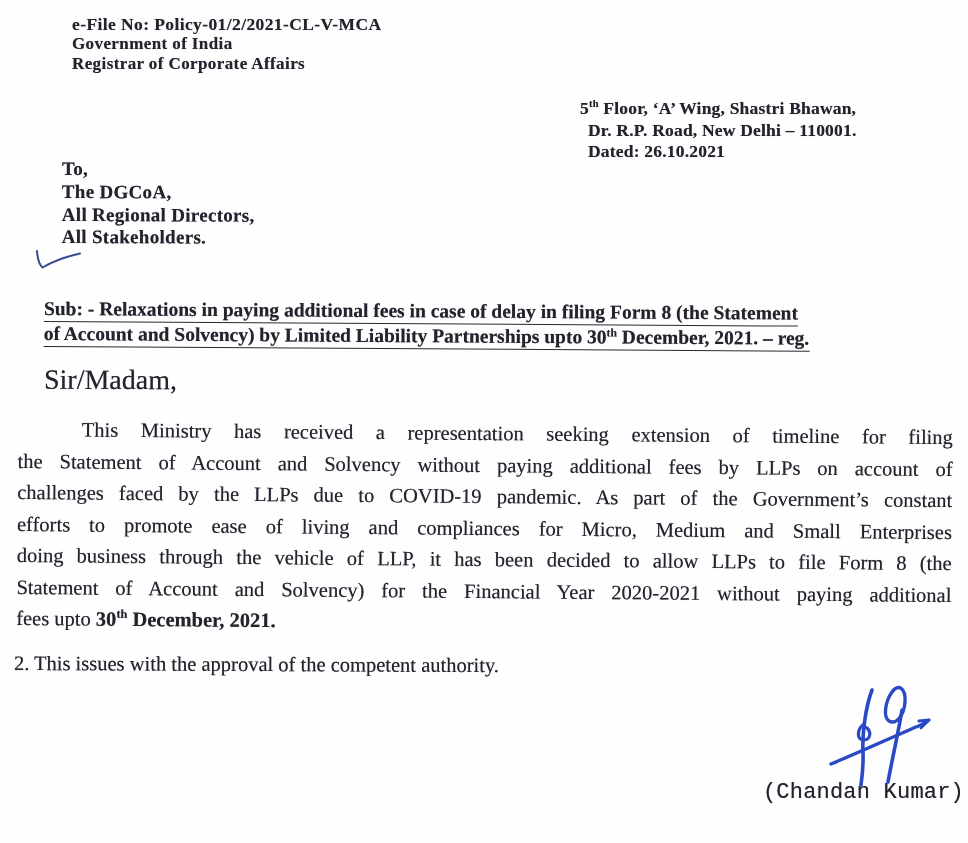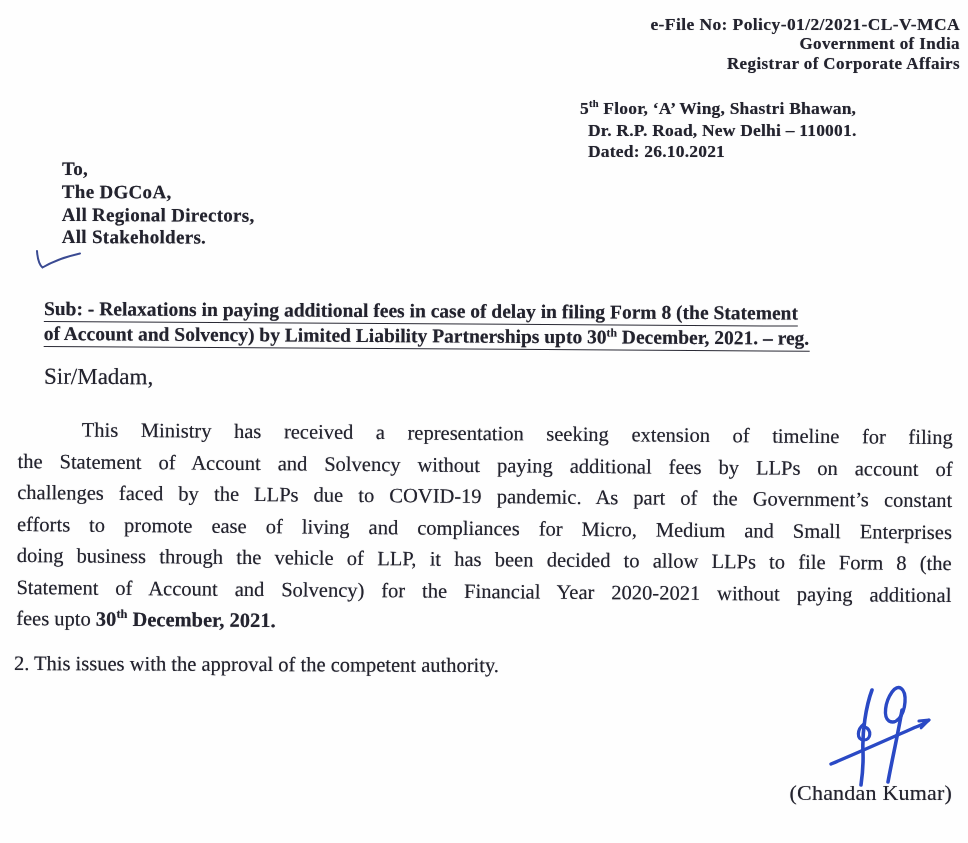--- a/index.html
+++ b/index.html
@@ -13,22 +13,22 @@
     font-family: "Liberation Serif", "DejaVu Serif", serif;
     color: #23232e;
     text-shadow: 0 0 0.7px rgba(35, 35, 46, 0.55);
   }
   .bold { font-weight: 700; }
   sup { font-size: 60%; vertical-align: super; line-height: 0; margin-top: 45px; }
 
   
   .letterhead {
     position: absolute;
-    top: 14px; left: 72px; right: 8px;
-    text-align: right;
+    top: 14px; left: 72px; right: 0;
+    text-align: left;
     font-weight: 700;
     font-size: 17px;
     line-height: 20px;
     letter-spacing: 0.4px;
   }
   .letterhead .efile { font-size: 17.5px; }
 
   
   .office-address {
     position: absolute;
@@ -65,21 +65,21 @@
   .subject .sline {
     display: inline-block;
     border-bottom: 1.6px solid #2a2a35;
     padding-bottom: 0px;
   }
 
   
   .salutation {
     position: absolute;
     top: 364px; left: 44px;
-    font-size: 23px;
+    font-size: 28px;
     transform: rotate(0.25deg);
   }
 
   
   .body-para {
     position: absolute;
     top: 414px; left: 18px; width: 935px;
     font-size: 20.5px;
     line-height: 31.5px;
     transform: rotate(0.5deg);
@@ -108,24 +108,25 @@
   .tick-svg {
     position: absolute;
     left: 33px; top: 247px;
     width: 50px; height: 28px;
     z-index: 3;
   }
 
   
   .signoff {
     position: absolute;
-    right: 16px; top: 779px;
+    right: 4px; top: 779px;
     font-size: 22px;
     line-height: 27.5px;
     letter-spacing: 0.2px;
+    font-family: Liberation Mono, monospace;
   }
 </style>
 </head>
 <body>
 
 <div class="page">
 
   <div class="letterhead">
     <div class="efile">e-File No: Policy-01/2/2021-CL-V-MCA</div>
     <div>Government of India</div>

